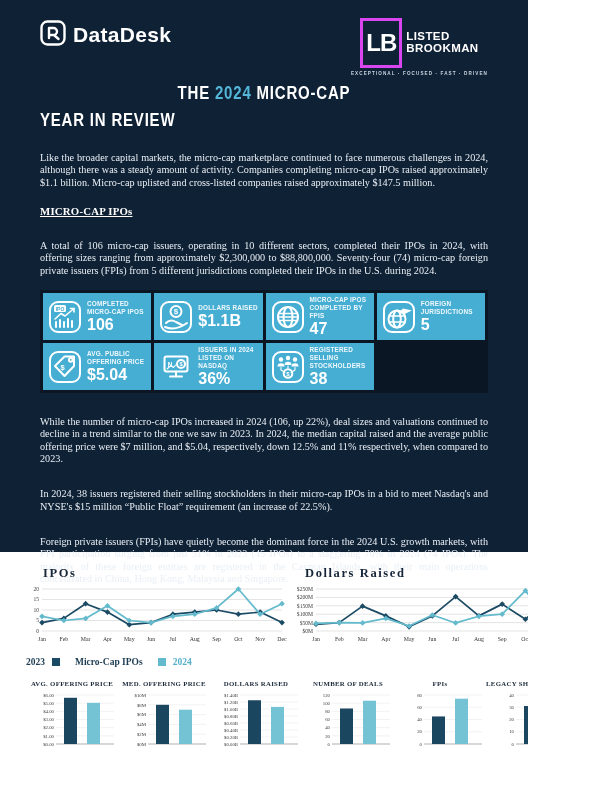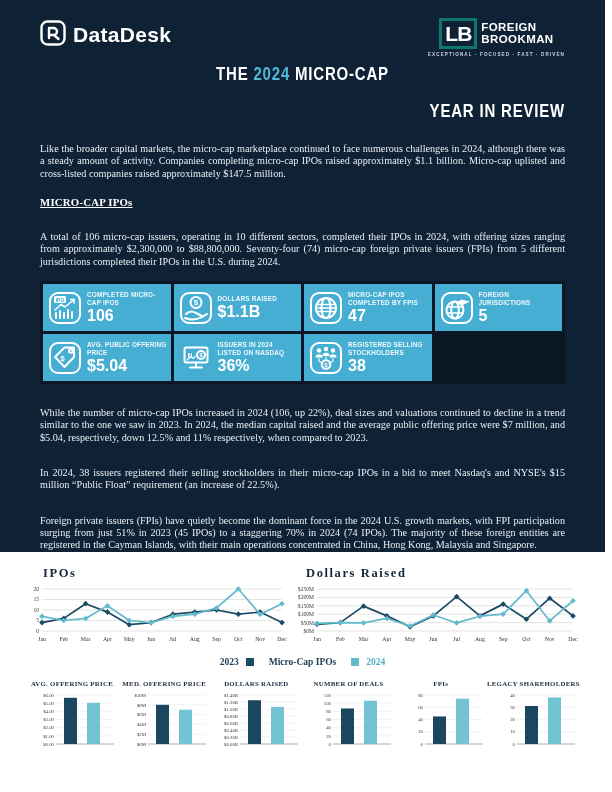--- a/index.html
+++ b/index.html
@@ -1,38 +1,38 @@
 <!DOCTYPE html>
 <html><head>
 <meta charset="utf-8">
 <style>
   * { margin:0; padding:0; box-sizing:border-box; }
   html,body { background:#ffffff; }
   body { width:612px; font-family:"Liberation Serif", serif; }
-  .page { position:relative; width:605px; height:792px; background:#ffffff; overflow:hidden; }
+  .page { position:relative; width:528px; height:792px; background:#ffffff; overflow:hidden; }
 
   
   .navy { background:#0f2135; height:552px; padding:0 40px; }
   .header-row { display:flex; justify-content:space-between; align-items:flex-start; padding-top:20px; }
   .datadesk { display:flex; align-items:center; gap:7px; }
   .datadesk-name { color:#ffffff; font-family:"Liberation Sans", sans-serif; font-size:21px; font-weight:bold; letter-spacing:.3px; }
   .lb-logo { display:flex; flex-direction:column; align-items:center; margin-top:-2px; }
   .lb-top { display:flex; align-items:center; gap:4px; }
-  .lb-box { border:3px solid #0f766e; color:#ffffff; font-family:"Liberation Sans", sans-serif;
-            font-weight:bold; font-size:21px; line-height:1.0; padding:2px 3px; letter-spacing:-1px; }
+  .lb-box { border:3px solid #d946ef; color:#ffffff; font-family:"Liberation Sans", sans-serif;
+            font-weight:bold; font-size:24px; line-height:1.0; padding:10px 3px; letter-spacing:-1px; }
   .lb-names { color:#ffffff; font-family:"Liberation Sans", sans-serif; font-weight:bold;
               font-size:11.5px; line-height:1.02; letter-spacing:.4px; }
   .lb-tagline { margin-top:3px; color:#c9d6e2; font-family:"Liberation Sans", sans-serif;
                 font-size:4.6px; font-weight:bold; letter-spacing:1.1px; white-space:nowrap; }
 
   .title-wrap { text-align:center; margin-top:8px; }
   .title-line { font-family:"Liberation Sans", sans-serif; font-weight:bold; color:#ffffff;
                 font-size:15px; letter-spacing:.8px; display:inline-block; transform:scaleY(1.18); }
   .title-line .yr { color:#54b7d9; }
-  .title-line2-wrap { text-align:right; margin-top:19px; }
+  .title-line2-wrap { text-align:left; margin-top:9px; }
 
   .navy p { color:#e9eff5; font-size:10.2px; line-height:1.21; text-align:justify; margin-top:23px; }
   .navy h3 { color:#ffffff; font-size:10.8px; font-weight:bold; text-decoration:underline;
              margin-top:16px; letter-spacing:.2px; }
 
   
   .cards { margin-top:13px; background:#0a1624; display:grid; grid-template-columns:repeat(4,1fr);
            grid-auto-rows:47px; gap:3px; padding:3px; }
   .card { background:#47aed3; display:flex; align-items:center; padding:4px 3px 4px 5px; overflow:hidden; }
   .card-icon { flex:0 0 34px; }
@@ -41,21 +41,21 @@
   .card-label { font-family:"Liberation Sans", sans-serif; font-weight:bold; font-size:6.4px;
                 letter-spacing:.2px; color:#eef8fc; line-height:1.25; text-transform:uppercase; }
   .card-value { font-family:"Liberation Sans", sans-serif; font-weight:bold; font-size:16px;
                 color:#ffffff; line-height:1.05; margin-top:1px; }
 
   
   .white { padding:14px 26px 0 26px; }
   .lc-row { display:flex; justify-content:space-between; }
   .lc-title { font-size:12.5px; font-weight:bold; color:#16263a; letter-spacing:1.6px;
               margin-left:17px; margin-bottom:3px; }
-  .legend { margin-top:7px; display:flex; justify-content:center; align-items:center; gap:7px;
+  .legend { margin-top:7px; display:flex; align-items:center; gap:7px;
             font-size:9.5px; font-weight:bold; }
   .lg-sq { width:8px; height:8px; display:inline-block; }
   .lg-2023 { color:#1d3c52; } .lg-2024 { color:#54b0c9; } .lg-series { color:#1d3c52; margin:0 8px; }
 
   .bar-row { margin-top:13px; display:flex; justify-content:space-between; }
   .bc { width:92px; }
   .bc-title { font-size:6.8px; font-weight:bold; letter-spacing:.3px; color:#1c2b3a;
               text-align:center; margin-bottom:3px; white-space:nowrap; }
 </style>
 </head>
@@ -74,21 +74,21 @@
             <path d="M14.5 15.5 l4 3.5"></path>
           </svg>
         </span>
         <span class="datadesk-name">DataDesk</span>
       </div>
 
       <div class="lb-logo">
         <div class="lb-top">
           <span class="lb-box">LB</span>
           <span class="lb-names">
-            <span>FOREIGN</span><br>
+            <span>LISTED</span><br>
             <span>BROOKMAN</span>
           </span>
         </div>
         <div class="lb-tagline">EXCEPTIONAL · FOCUSED · FAST · DRIVEN</div>
       </div>
     </div>
 
     <div class="title-wrap">
       <span class="title-line">
         <span>THE</span>

